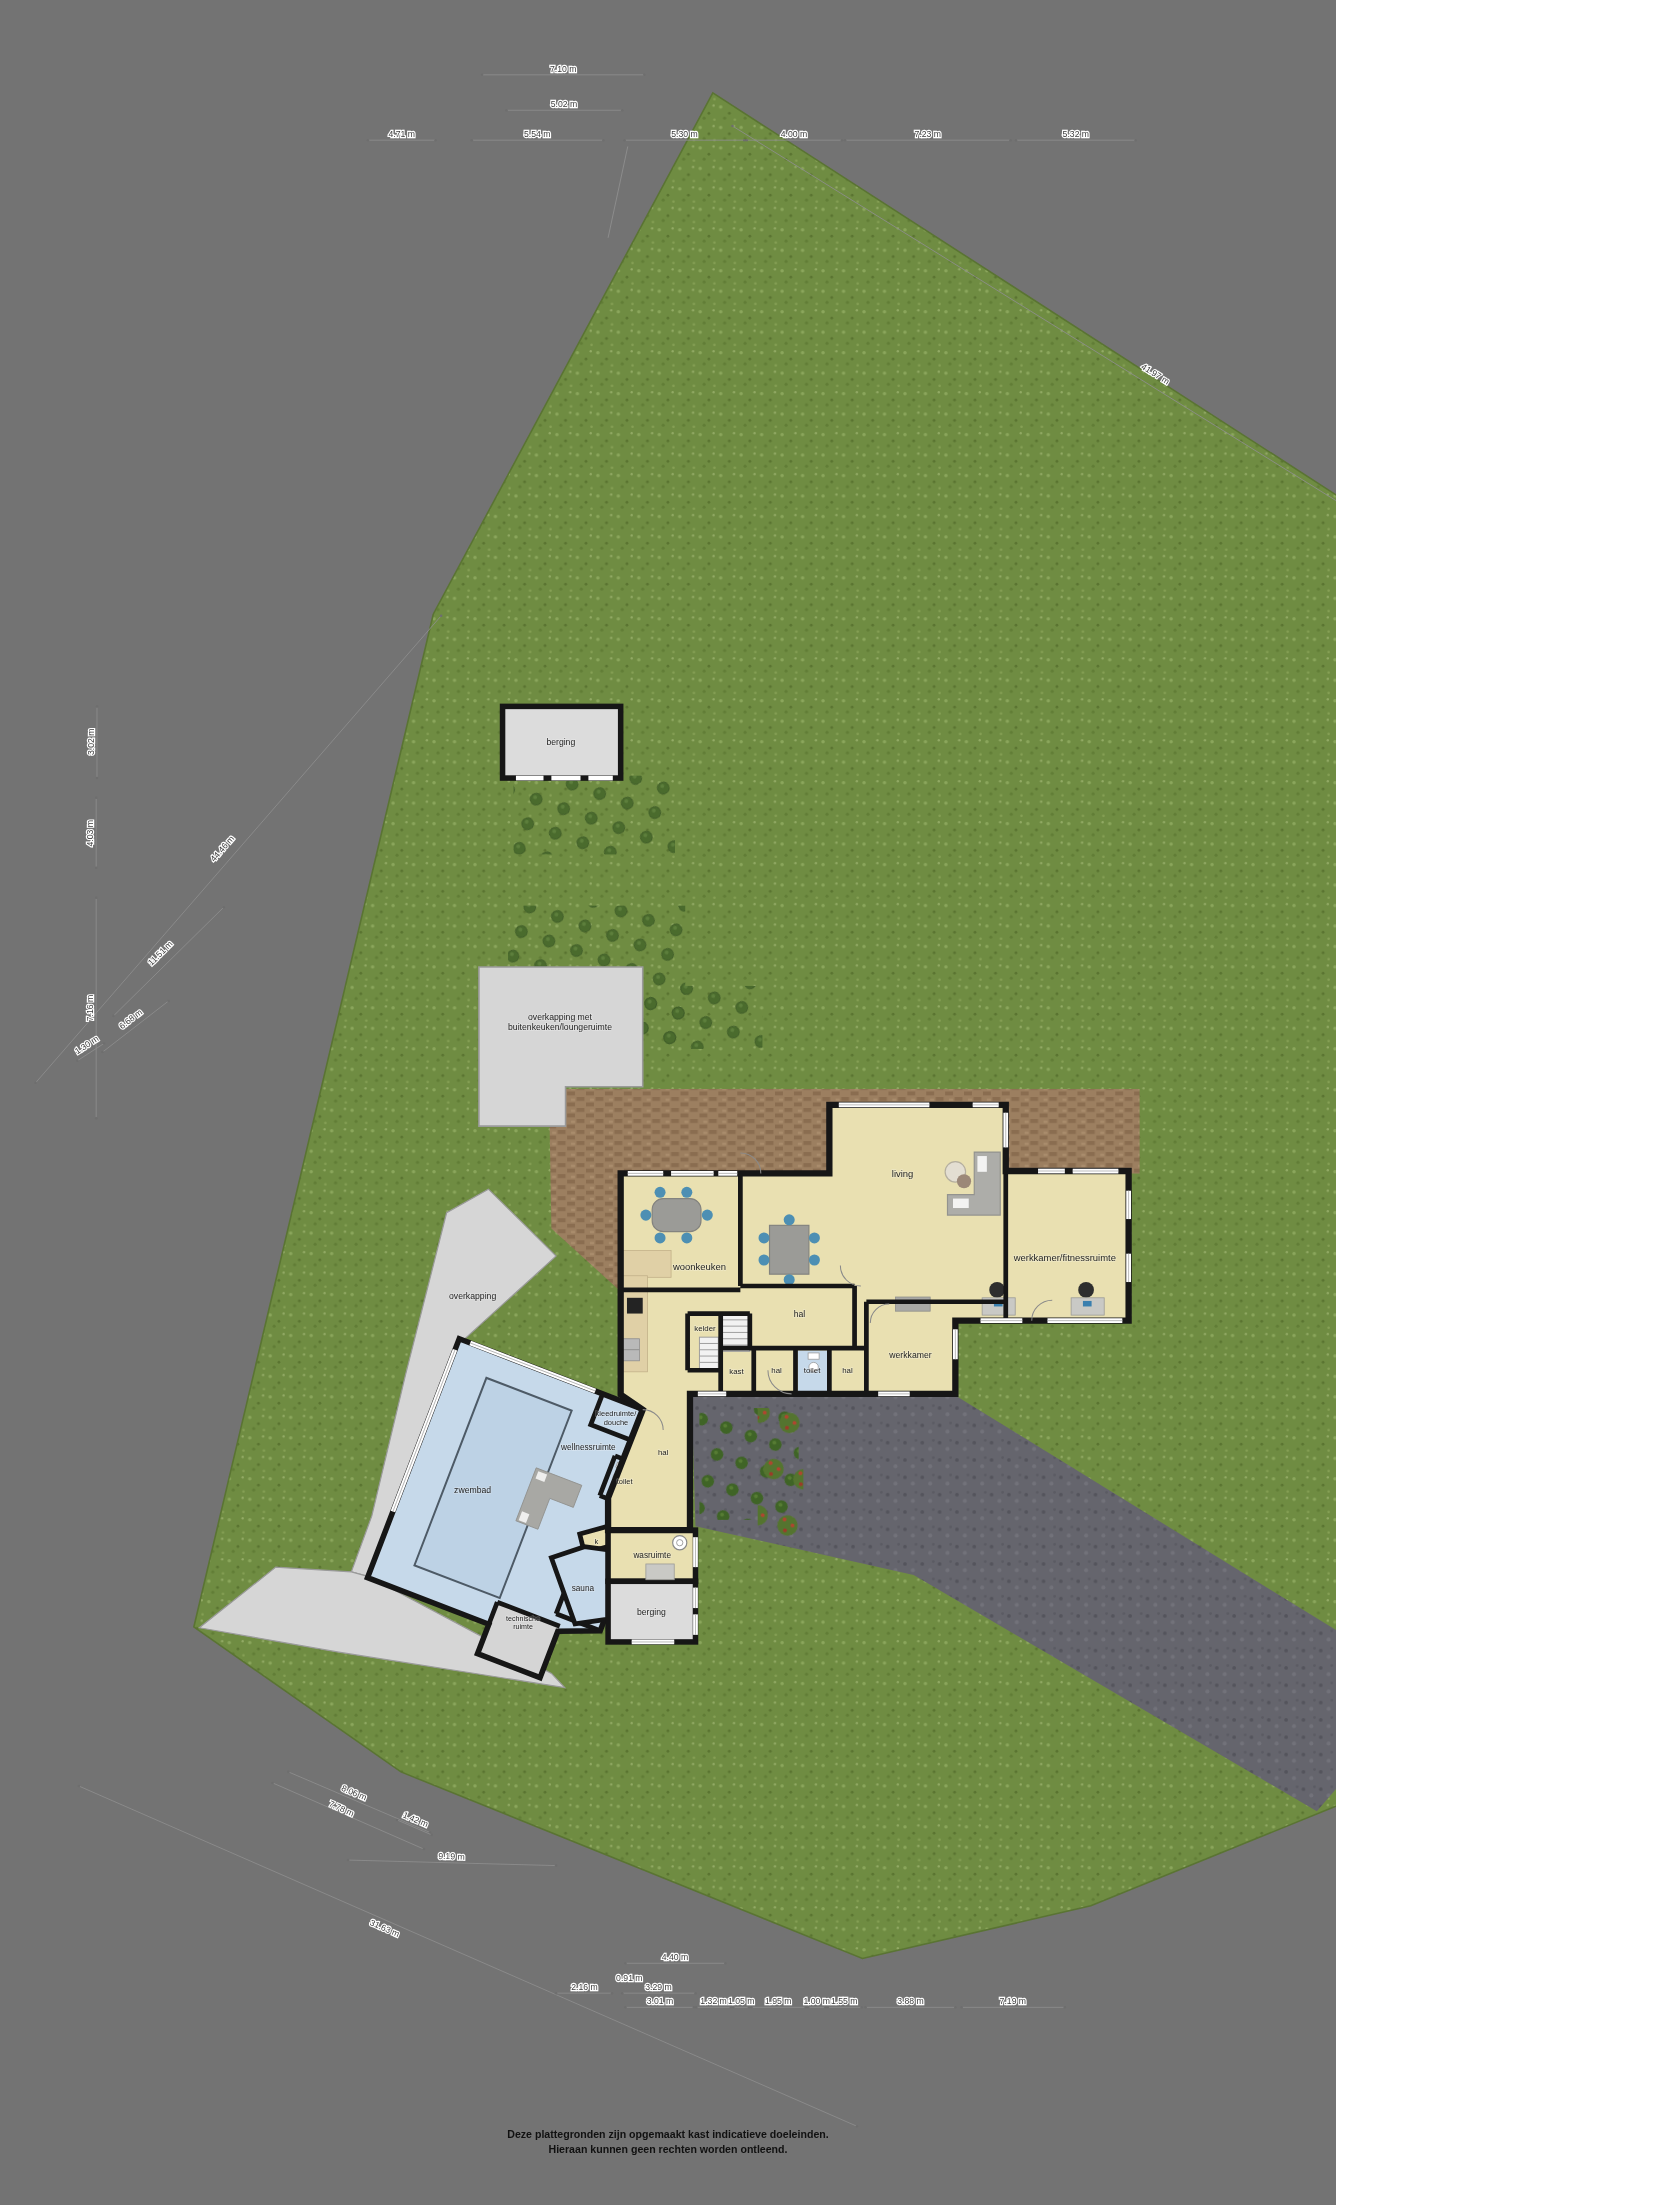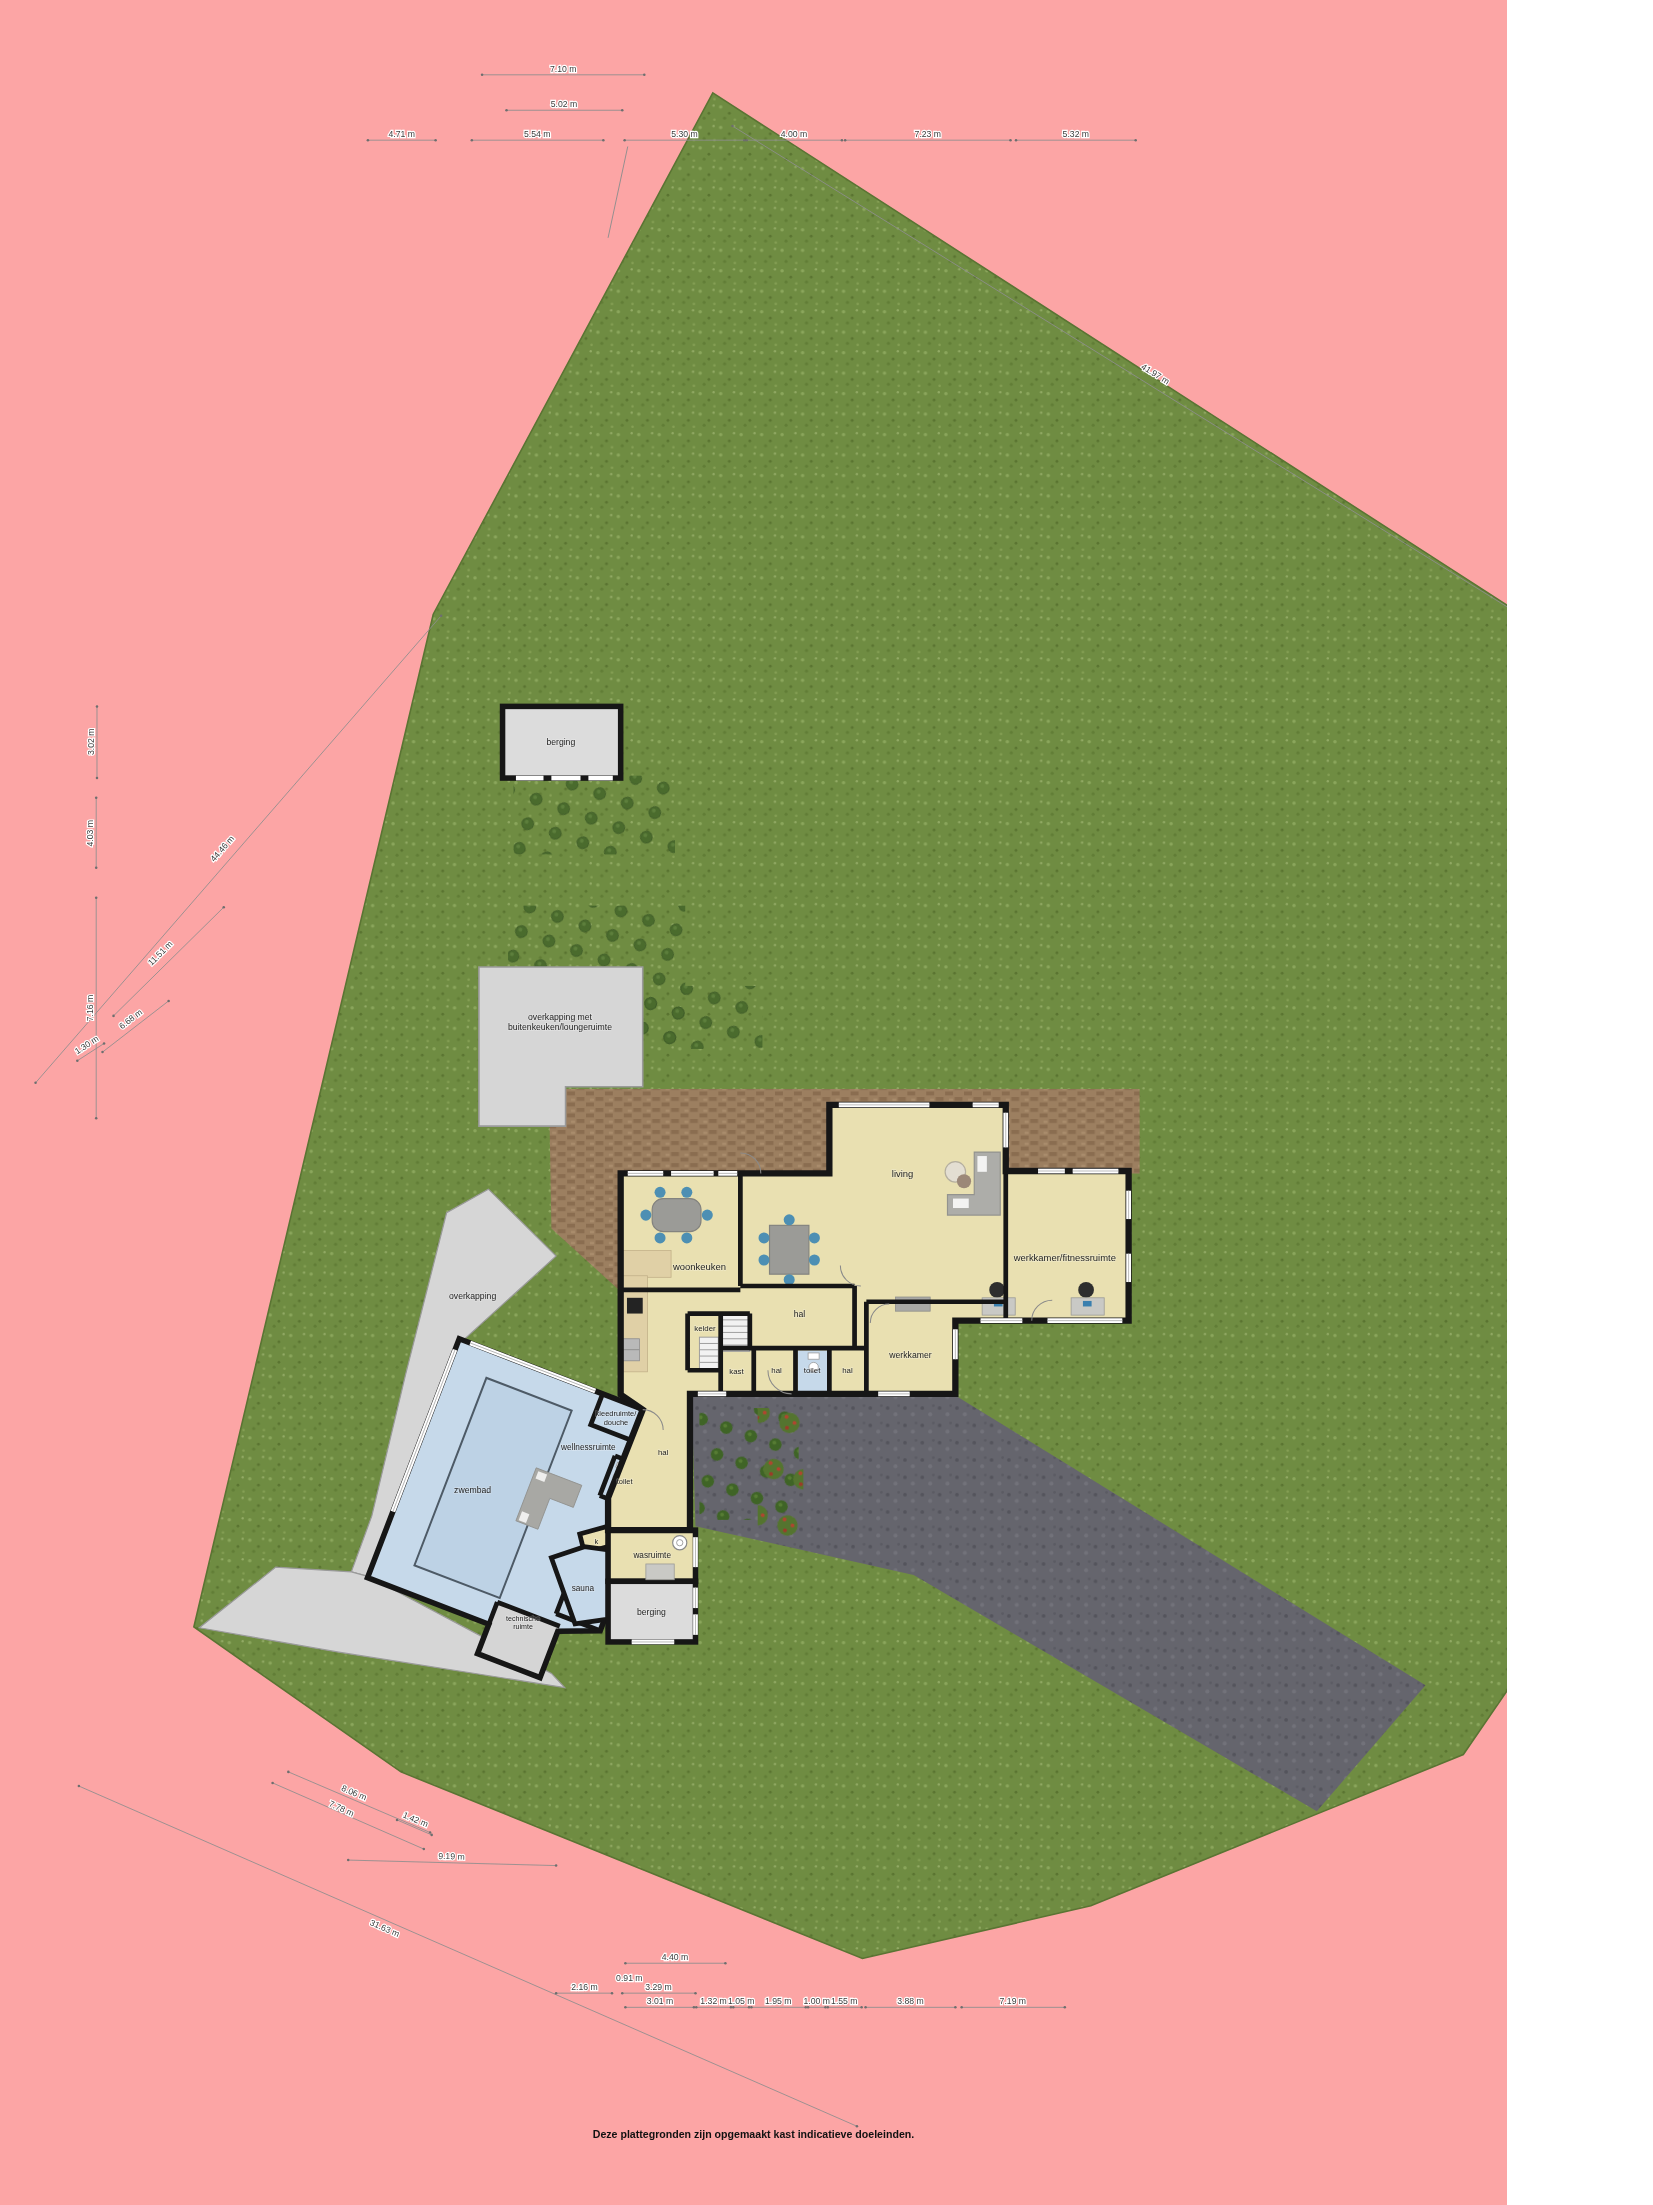--- a/index.html
+++ b/index.html
@@ -1,16 +1,16 @@
 <!DOCTYPE html>
 <html style="font-size:12.6px"><head>
 <meta charset="utf-8">
 <style>
   html,body{margin:0;padding:0;background:#fff;}
-  .stage{position:relative;width:1507px;height:2205px;background:#fca5a5;overflow:hidden;
+  .stage{position:relative;width:1336px;height:2205px;background:#737373;overflow:hidden;
          font-family:"Liberation Sans", sans-serif;}
   svg{position:absolute;left:0;top:0;}
   text{font-family:"Liberation Sans", sans-serif;}
   .dim{font-size:11px;fill:#3c3c3c;text-anchor:middle;paint-order:stroke;stroke:#ffffff;stroke-width:3px;}
   .room{fill:#1f1f1f;text-anchor:middle;paint-order:stroke;stroke:rgba(255,255,255,.25);stroke-width:2px;}
   .disclaimer{position:absolute;left:0;right:0;top:2127px;text-align:center;
               font-weight:bold;font-size:10.6px;color:#111;line-height:1.45;}
 </style>
 </head>
 <body>
@@ -459,15 +459,16 @@
         <text x="740" y="2020" class="room" font-size="10.5"><tspan x="740" dy="0">sauna</tspan></text>
         <text x="664" y="2058" class="room" font-size="9"><tspan x="664" dy="0">technische</tspan><tspan x="664" dy="11">ruimte</tspan></text>
         <text x="757" y="1960" class="room" font-size="9.5"><tspan x="757" dy="0">k</tspan></text>
         <text x="828" y="1979" class="room" font-size="10.5"><tspan x="828" dy="0">wasruimte</tspan></text>
         <text x="827" y="2051" class="room" font-size="11"><tspan x="827" dy="0">berging</tspan></text>
       </g>
 </svg>
 
 <div class="disclaimer">
   <div>Deze plattegronden zijn opgemaakt kast indicatieve doeleinden.</div>
+  <div>Hieraan kunnen geen rechten worden ontleend.</div>
 </div>
 </div>
 
 
 </body></html>

